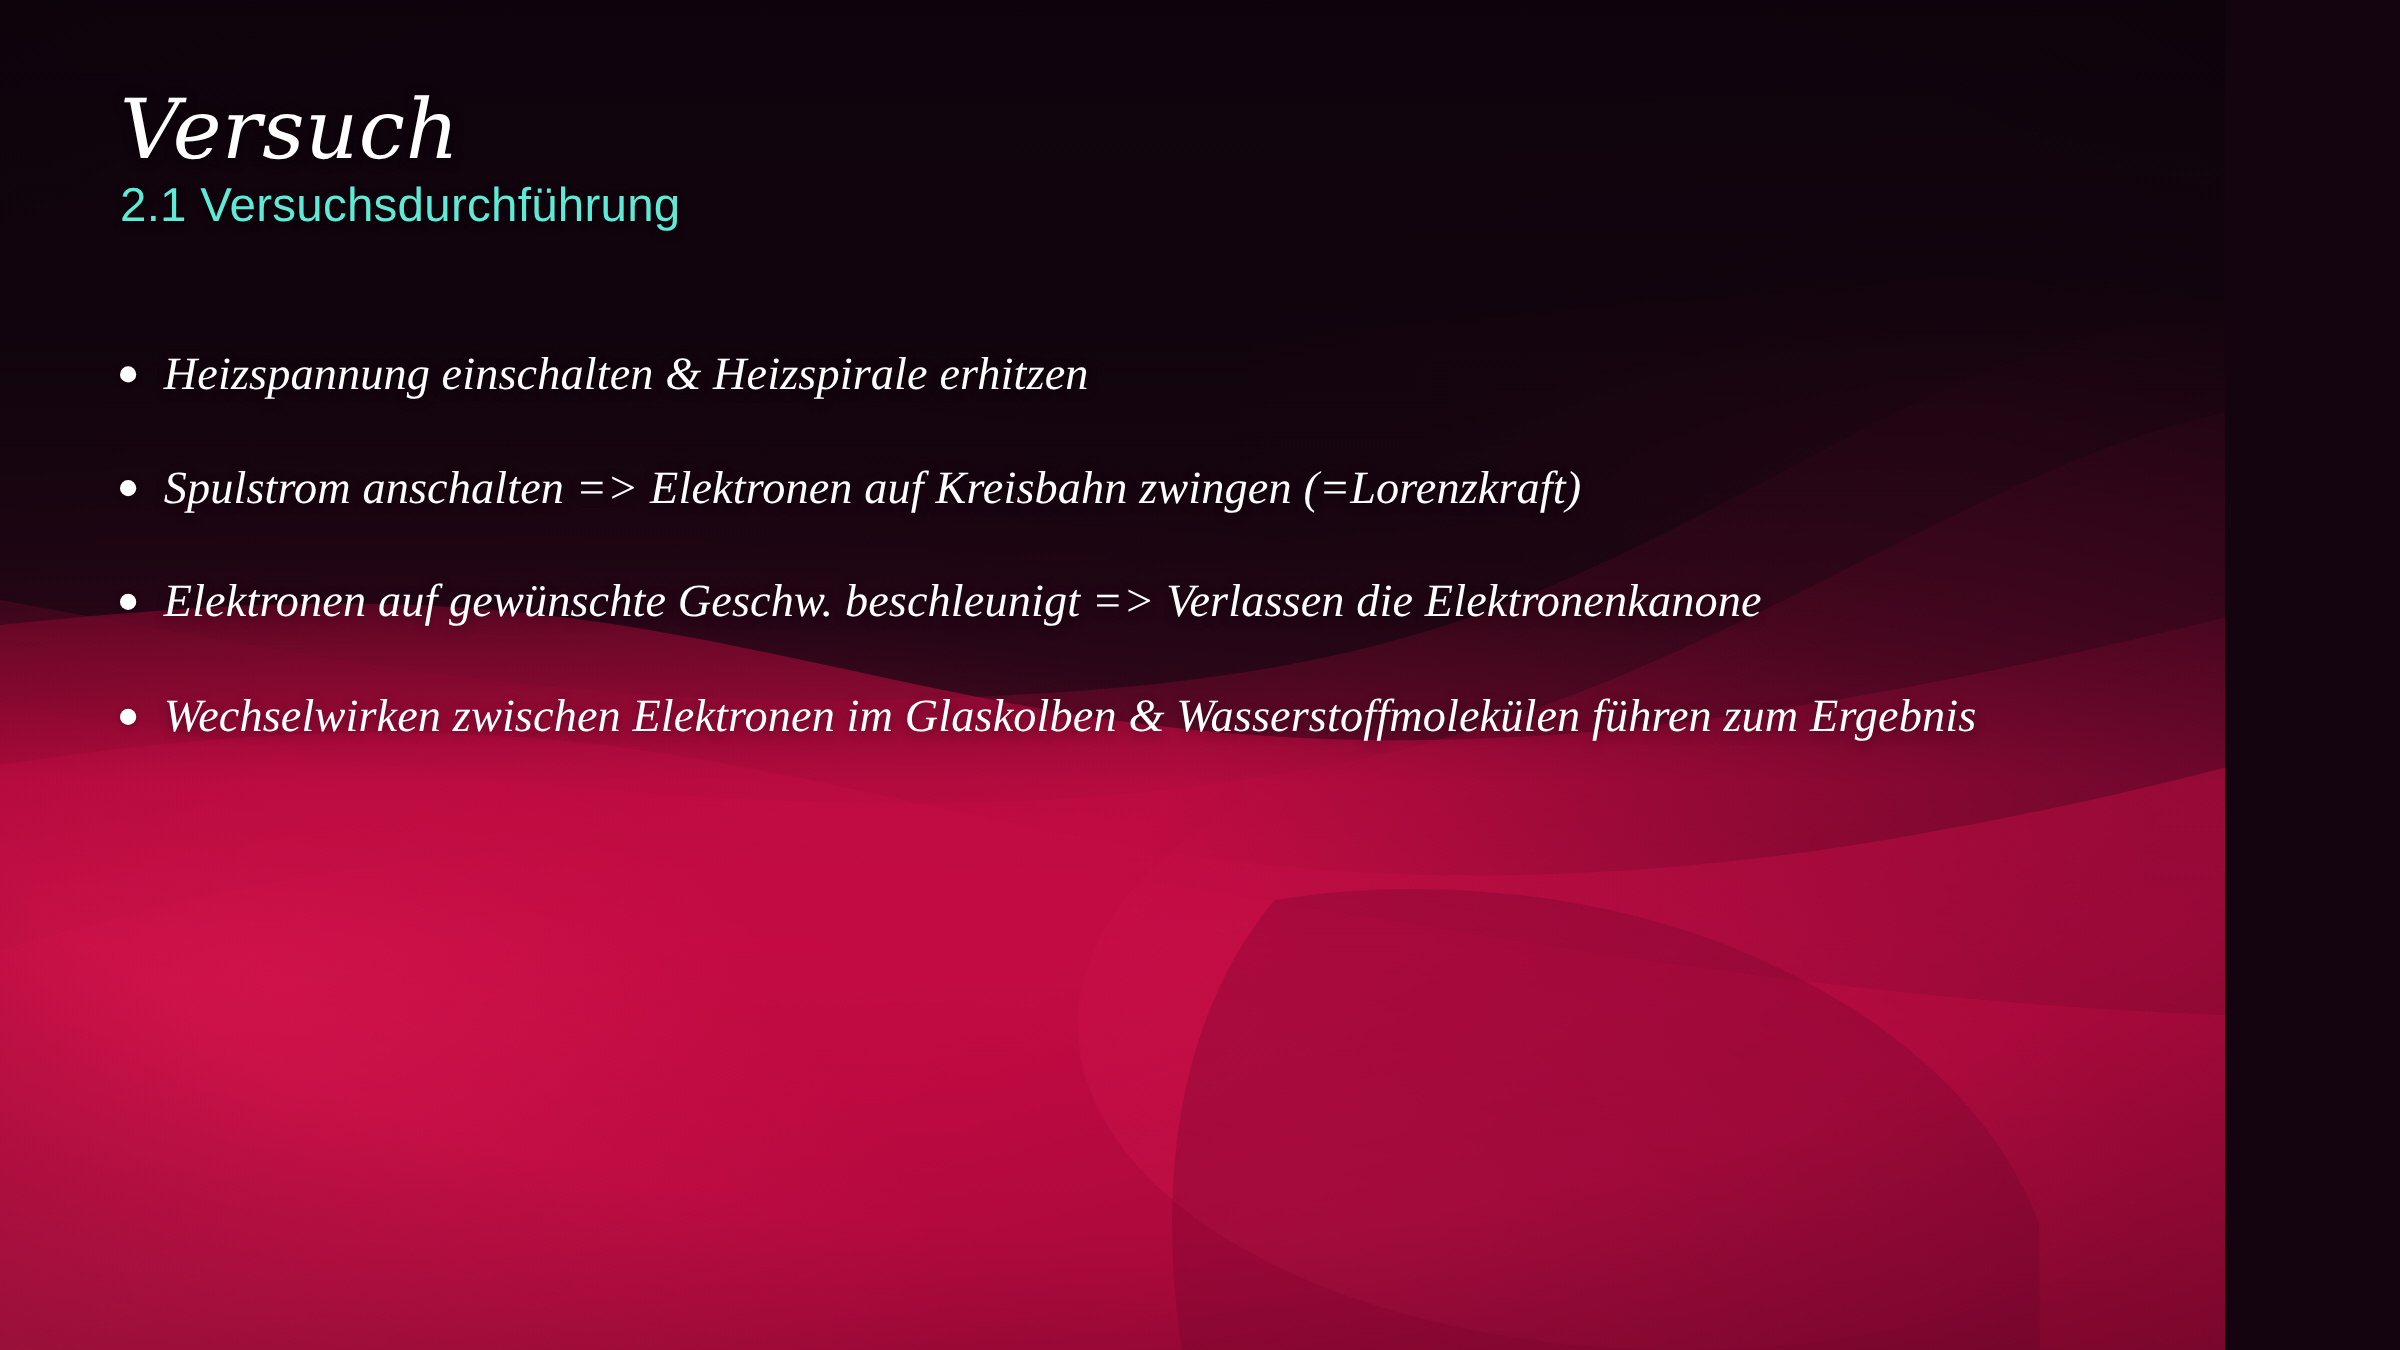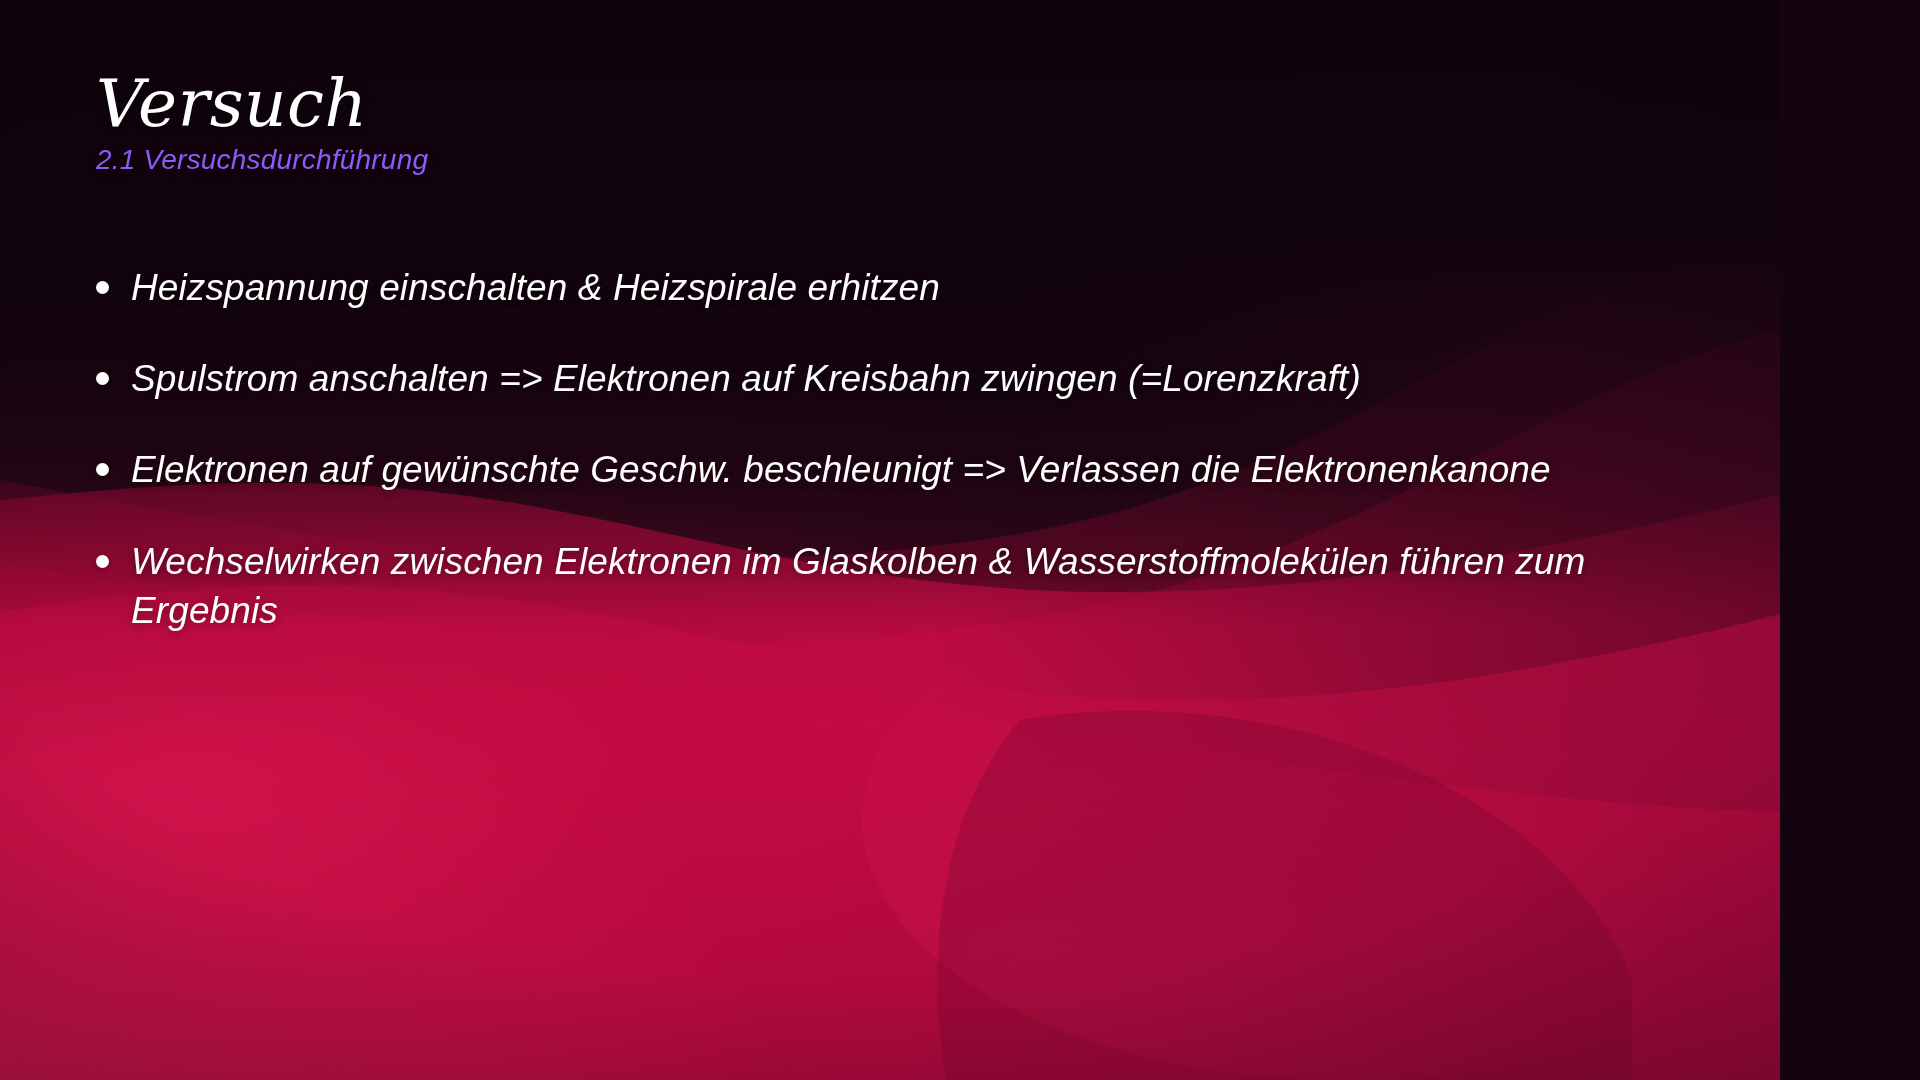--- a/index.html
+++ b/index.html
@@ -69,25 +69,24 @@
     font-size: 66px;
     line-height: 1.02;
     color: #ffffff;
     letter-spacing: 0.5px;
     margin: 0 0 6px 0;
     text-shadow: 0 2px 10px rgba(0,0,0,0.45);
   }
 
   .subtitle {
     font-family: "Liberation Sans", sans-serif;
-    font-style: italic;
     font-weight: 300;
-    font-size: 28px;
+    font-size: 38px;
     line-height: 1.2;
-    color: #8b5cf6;
+    color: #5eead4;
     margin: 0;
     letter-spacing: 0.2px;
     text-shadow: 0 2px 8px rgba(0,0,0,0.4);
   }
 
   .bullets {
     list-style: none;
     margin: 86px 0 0 0;
     padding: 0;
     max-width: 1560px;
@@ -105,21 +104,21 @@
     width: 13px;
     height: 13px;
     border-radius: 50%;
     background: #ffffff;
     margin-top: 18px;
     margin-right: 22px;
     box-shadow: 0 1px 5px rgba(0,0,0,0.35);
   }
 
   .bullet-text {
-    font-family: Liberation Sans, sans-serif;
+    font-family: Liberation Serif, serif;
     font-style: italic;
     font-weight: 300;
     font-size: 37px;
     line-height: 1.33;
     color: #ffffff;
     letter-spacing: 0.1px;
     text-shadow: 0 2px 9px rgba(0,0,0,0.42);
   }
 </style>
 </head>

